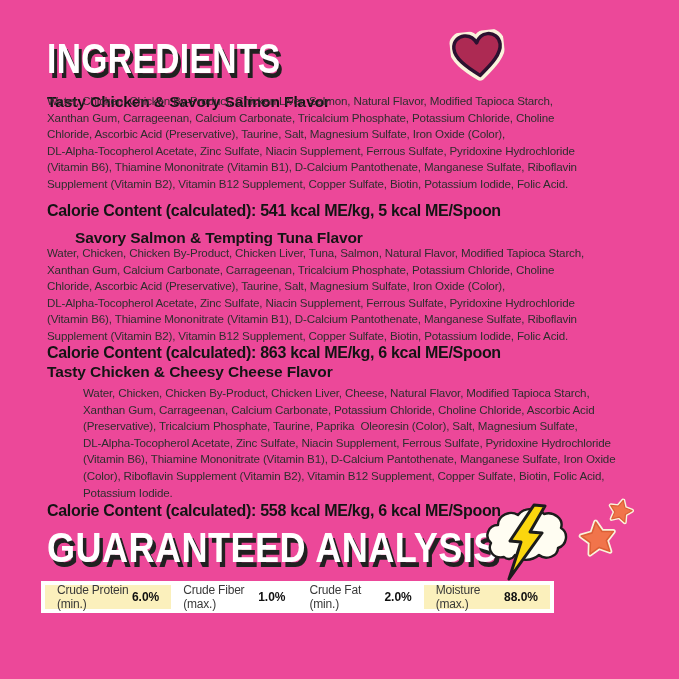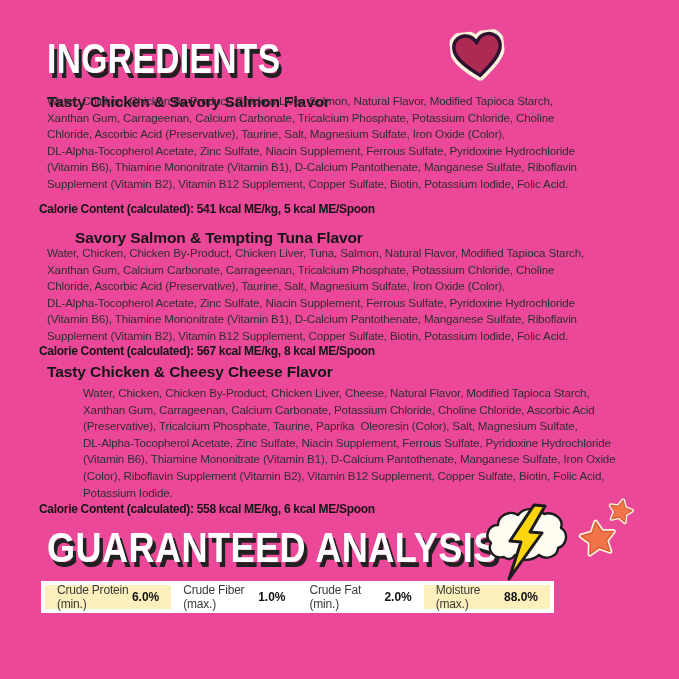--- a/index.html
+++ b/index.html
@@ -22,21 +22,21 @@
 
   .section-heading {
     position:absolute; left:47px; font-size:15.5px; font-weight:bold;
     color:#141414; letter-spacing:-0.1px; white-space:nowrap;
   }
   .body-text {
     position:absolute; left:47px; font-size:11.6px; line-height:16.6px;
     color:#2E2E2E; letter-spacing:-0.15px; white-space:pre;
   }
   .calorie {
-    position:absolute; left:39px; font-size:12px; font-weight:bold;
+    position:absolute; left:47px; font-size:16px; font-weight:bold;
     color:#141414; letter-spacing:-0.3px; white-space:nowrap;
   }
 
   
   #s1-heading { top:93px; }  #s1-body { top:93px; } #s1-cal { top:202px; }
   #s2-heading { top:229px;margin-left:28px; } #s2-body { top:245px; } #s2-cal { top:344px; }
   #s3-heading { top:363px; } #s3-body { top:385px;margin-left:36px; } #s3-cal { top:502px; }
 
   
   .ga-table {
@@ -85,21 +85,21 @@
 Supplement (Vitamin B2), Vitamin B12 Supplement, Copper Sulfate, Biotin, Potassium Iodide, Folic Acid.</div>
   <div class="calorie" id="s1-cal">Calorie Content (calculated): 541 kcal ME/kg, 5 kcal ME/Spoon</div>
 
   <div class="section-heading" id="s2-heading">Savory Salmon &amp; Tempting Tuna Flavor</div>
   <div class="body-text" id="s2-body">Water, Chicken, Chicken By-Product, Chicken Liver, Tuna, Salmon, Natural Flavor, Modified Tapioca Starch,
 Xanthan Gum, Calcium Carbonate, Carrageenan, Tricalcium Phosphate, Potassium Chloride, Choline
 Chloride, Ascorbic Acid (Preservative), Taurine, Salt, Magnesium Sulfate, Iron Oxide (Color),
 DL-Alpha-Tocopherol Acetate, Zinc Sulfate, Niacin Supplement, Ferrous Sulfate, Pyridoxine Hydrochloride
 (Vitamin B6), Thiamine Mononitrate (Vitamin B1), D-Calcium Pantothenate, Manganese Sulfate, Riboflavin
 Supplement (Vitamin B2), Vitamin B12 Supplement, Copper Sulfate, Biotin, Potassium Iodide, Folic Acid.</div>
-  <div class="calorie" id="s2-cal">Calorie Content (calculated): 567 kcal ME/kg, 8 kcal ME/Spoon</div>
+  <div class="calorie" id="s2-cal">Calorie Content (calculated): 863 kcal ME/kg, 6 kcal ME/Spoon</div>
 
   <div class="section-heading" id="s3-heading">Tasty Chicken &amp; Cheesy Cheese Flavor</div>
   <div class="body-text" id="s3-body">Water, Chicken, Chicken By-Product, Chicken Liver, Cheese, Natural Flavor, Modified Tapioca Starch,
 Xanthan Gum, Carrageenan, Calcium Carbonate, Potassium Chloride, Choline Chloride, Ascorbic Acid
 (Preservative), Tricalcium Phosphate, Taurine, Paprika  Oleoresin (Color), Salt, Magnesium Sulfate,
 DL-Alpha-Tocopherol Acetate, Zinc Sulfate, Niacin Supplement, Ferrous Sulfate, Pyridoxine Hydrochloride
 (Vitamin B6), Thiamine Mononitrate (Vitamin B1), D-Calcium Pantothenate, Manganese Sulfate, Iron Oxide
 (Color), Riboflavin Supplement (Vitamin B2), Vitamin B12 Supplement, Copper Sulfate, Biotin, Folic Acid,
 Potassium Iodide.</div>
   <div class="calorie" id="s3-cal">Calorie Content (calculated): 558 kcal ME/kg, 6 kcal ME/Spoon</div>

